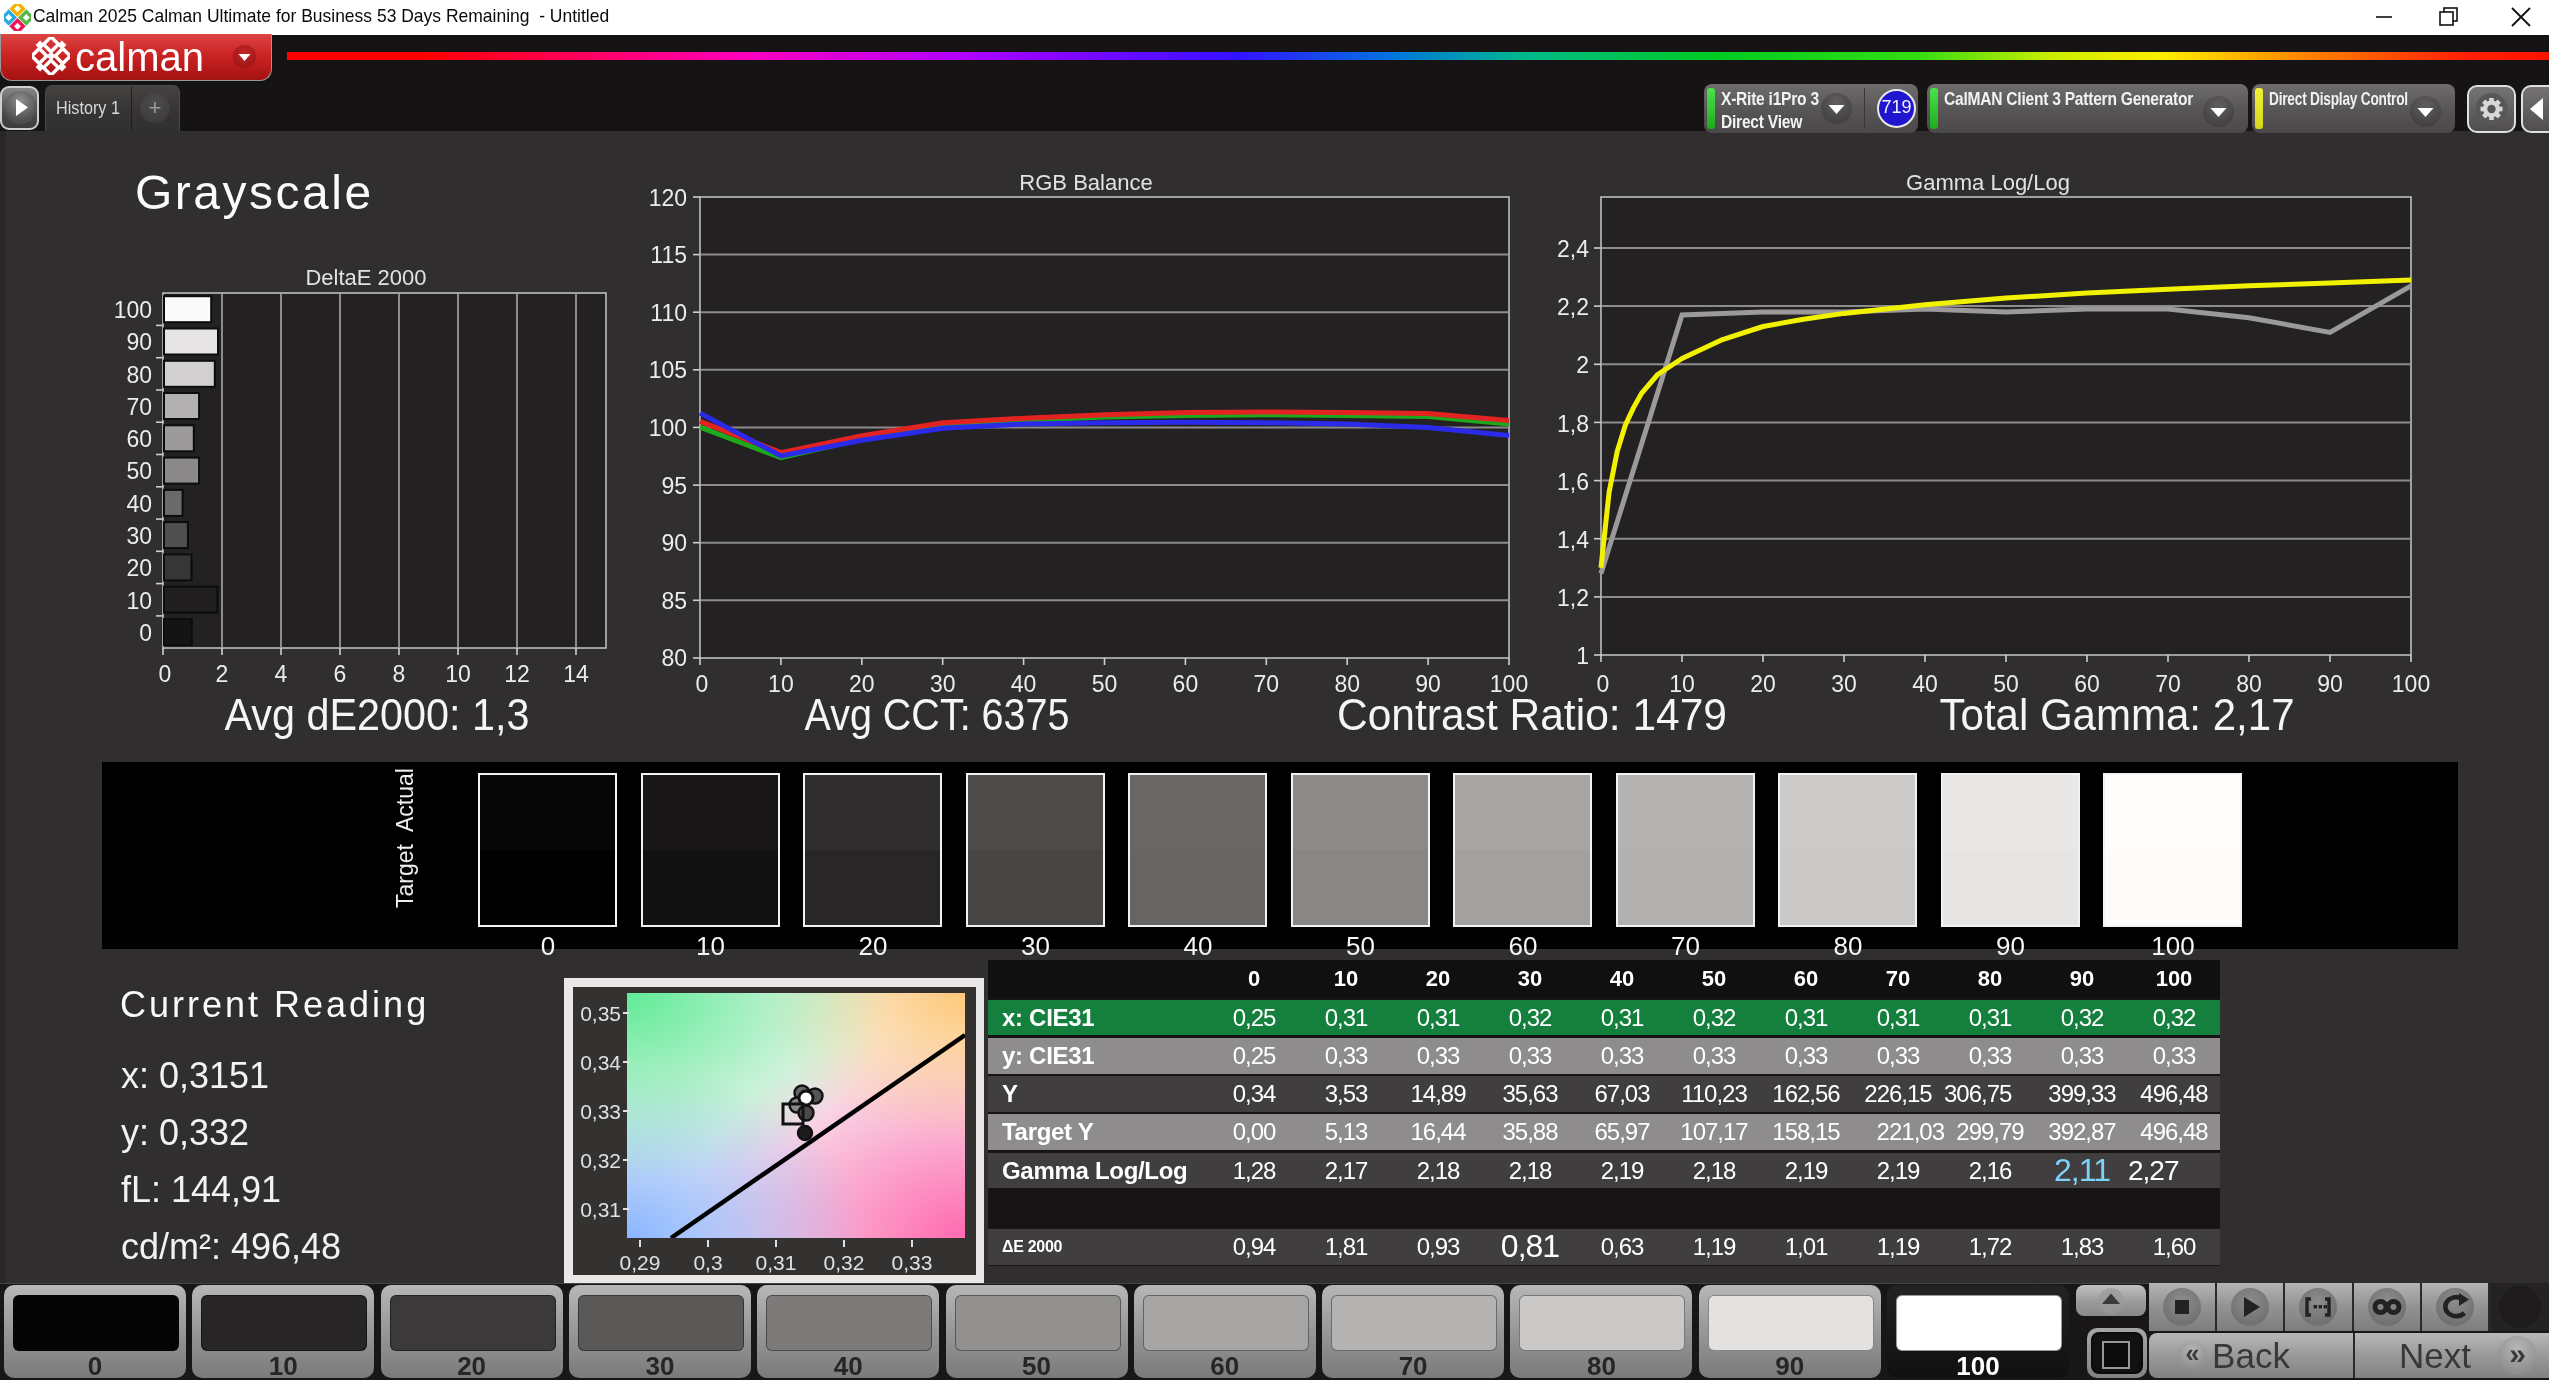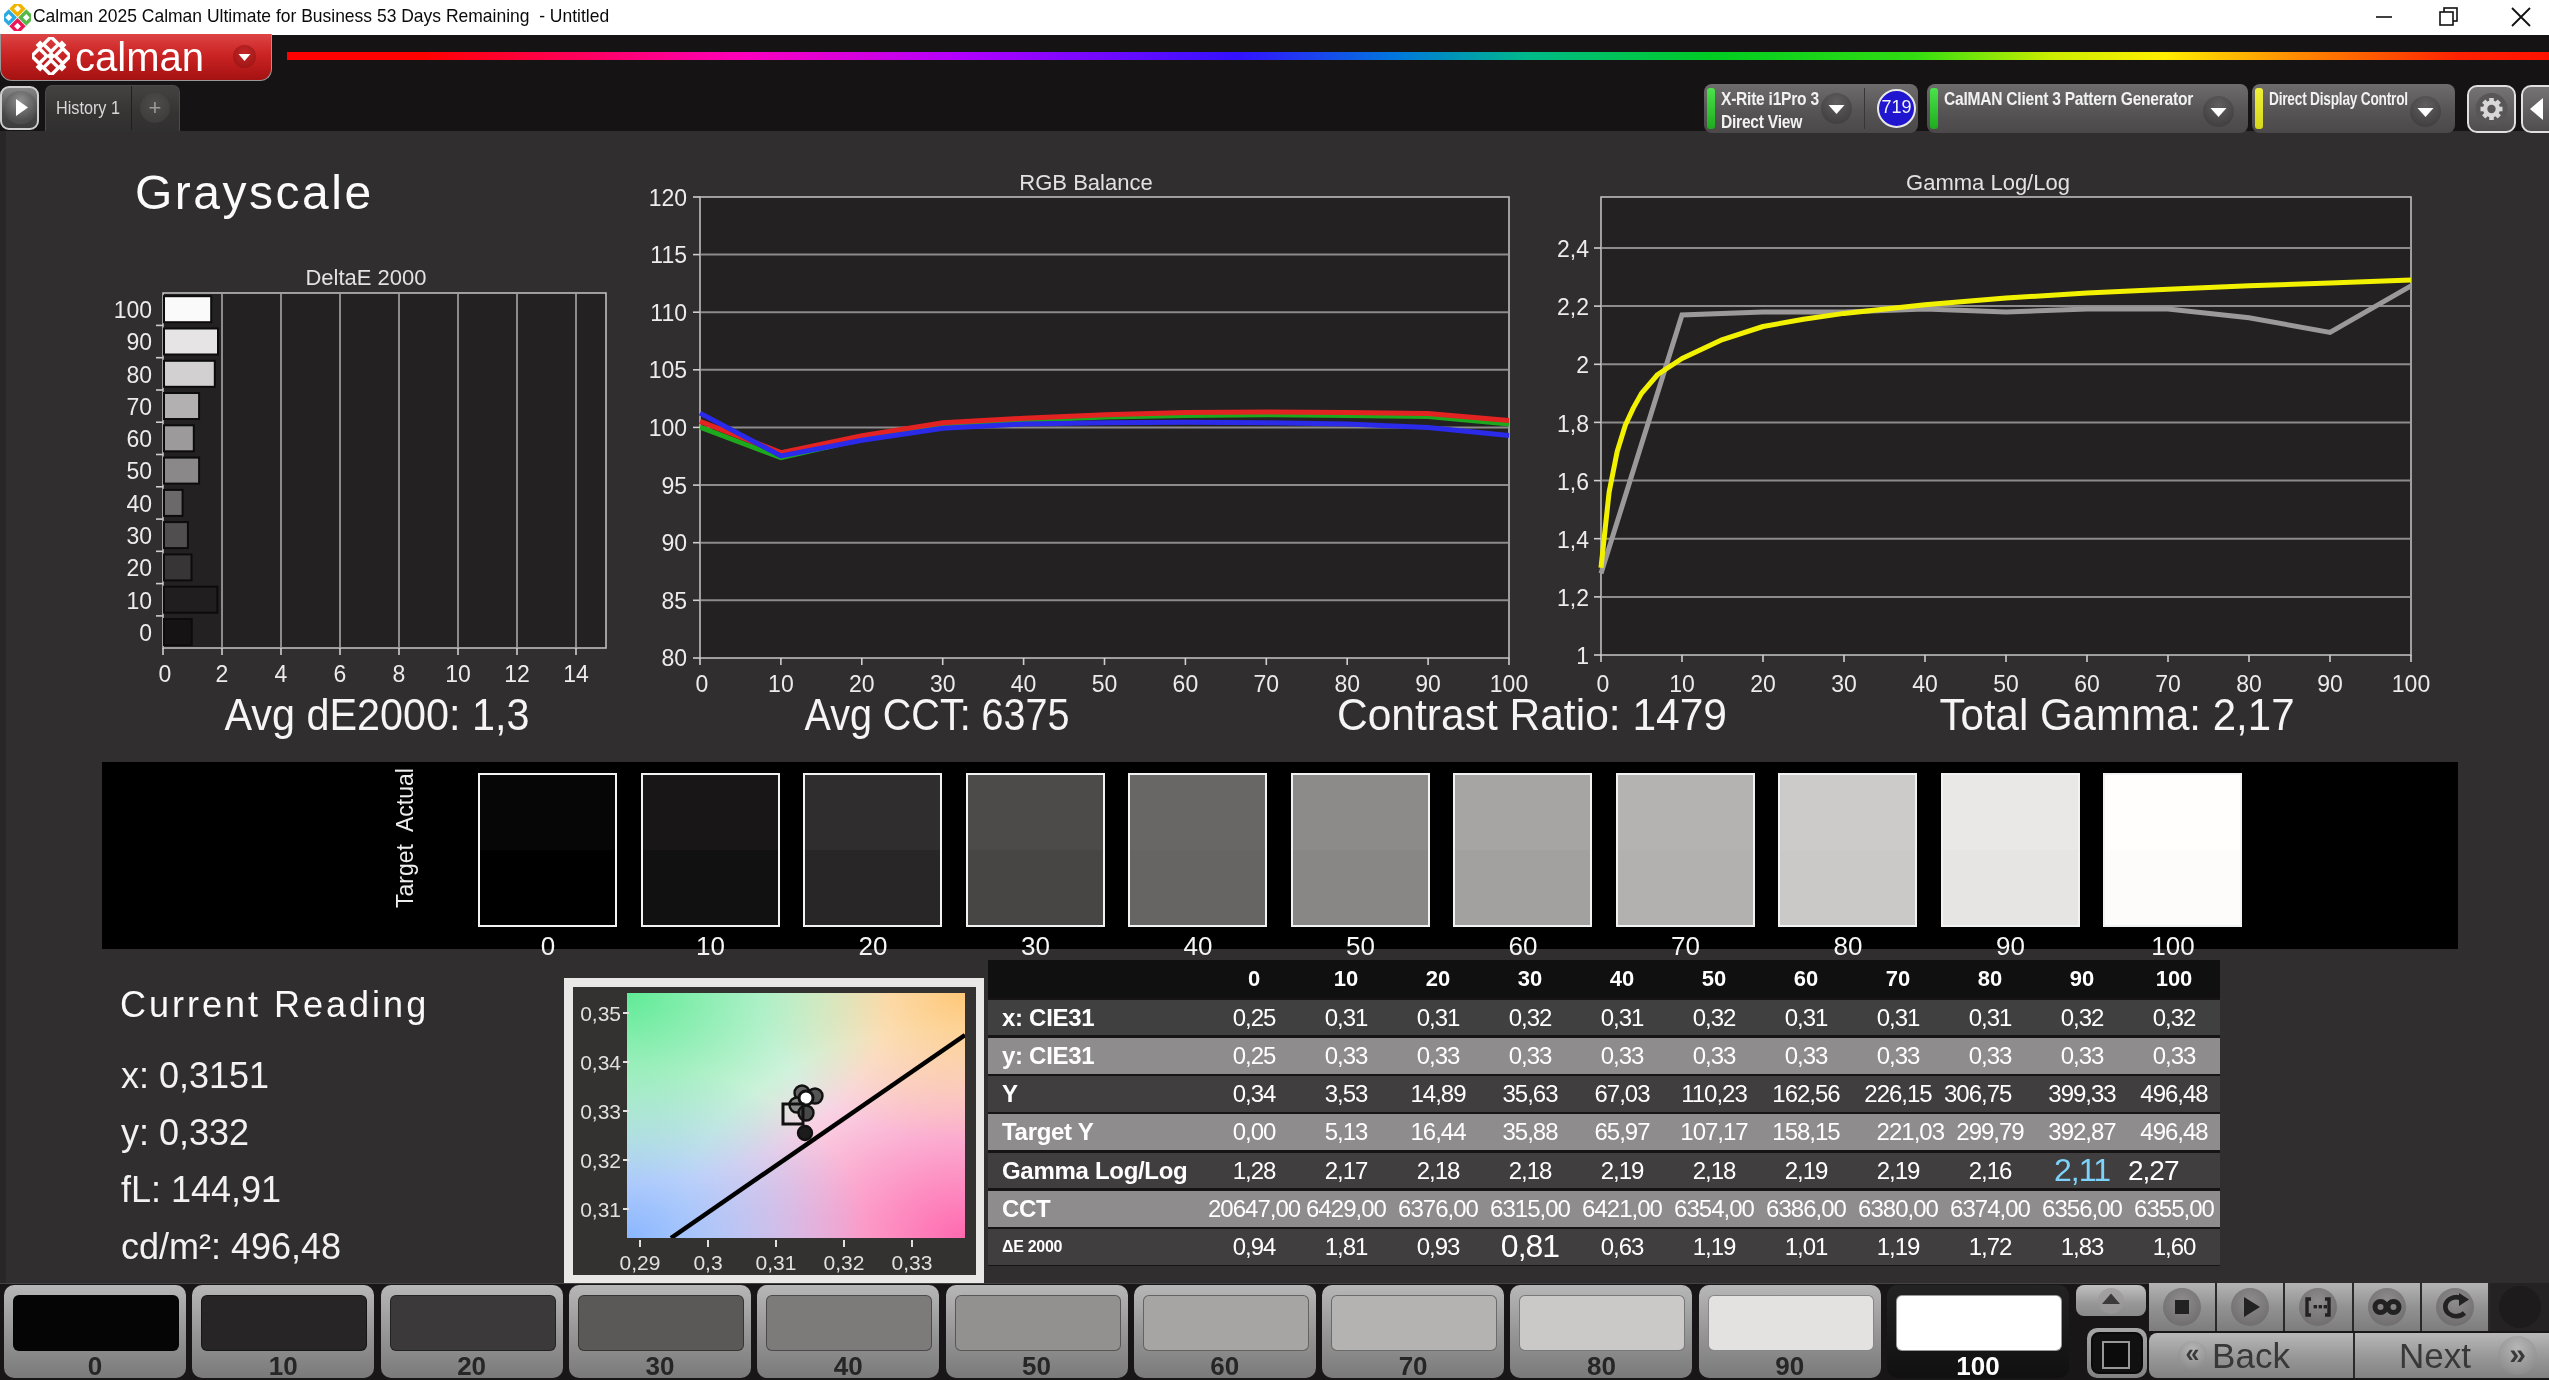--- a/index.html
+++ b/index.html
@@ -452,21 +452,21 @@
       <div class="abs" style="left:312px;top:0;width:92px;height:38px;line-height:38px;text-align:center;font-size:22px;font-weight:bold;color:#fff;">10</div>
       <div class="abs" style="left:404px;top:0;width:92px;height:38px;line-height:38px;text-align:center;font-size:22px;font-weight:bold;color:#fff;">20</div>
       <div class="abs" style="left:496px;top:0;width:92px;height:38px;line-height:38px;text-align:center;font-size:22px;font-weight:bold;color:#fff;">30</div>
       <div class="abs" style="left:588px;top:0;width:92px;height:38px;line-height:38px;text-align:center;font-size:22px;font-weight:bold;color:#fff;">40</div>
       <div class="abs" style="left:680px;top:0;width:92px;height:38px;line-height:38px;text-align:center;font-size:22px;font-weight:bold;color:#fff;">50</div>
       <div class="abs" style="left:772px;top:0;width:92px;height:38px;line-height:38px;text-align:center;font-size:22px;font-weight:bold;color:#fff;">60</div>
       <div class="abs" style="left:864px;top:0;width:92px;height:38px;line-height:38px;text-align:center;font-size:22px;font-weight:bold;color:#fff;">70</div>
       <div class="abs" style="left:956px;top:0;width:92px;height:38px;line-height:38px;text-align:center;font-size:22px;font-weight:bold;color:#fff;">80</div>
       <div class="abs" style="left:1048px;top:0;width:92px;height:38px;line-height:38px;text-align:center;font-size:22px;font-weight:bold;color:#fff;">90</div>
       <div class="abs" style="left:1140px;top:0;width:92px;height:38px;line-height:38px;text-align:center;font-size:22px;font-weight:bold;color:#fff;">100</div>
-      <div class="abs" style="left:0;top:39.5px;width:1232px;height:35.8px;background:#404040;">
+      <div class="abs" style="left:0;top:39.5px;width:1232px;height:35.8px;background:#15803d;">
         <div class="abs" style="left:14px;top:0;height:35.8px;line-height:35.8px;font-size:24px;font-weight:bold;letter-spacing:-0.3px;color:#fff;white-space:nowrap;">x: CIE31</div>
         <div class="abs" style="left:220px;top:0;width:92px;height:35.8px;line-height:35.8px;text-align:center;font-size:24px;letter-spacing:-1px;color:#fff;">0,25</div>
         <div class="abs" style="left:312px;top:0;width:92px;height:35.8px;line-height:35.8px;text-align:center;font-size:24px;letter-spacing:-1px;color:#fff;">0,31</div>
         <div class="abs" style="left:404px;top:0;width:92px;height:35.8px;line-height:35.8px;text-align:center;font-size:24px;letter-spacing:-1px;color:#fff;">0,31</div>
         <div class="abs" style="left:496px;top:0;width:92px;height:35.8px;line-height:35.8px;text-align:center;font-size:24px;letter-spacing:-1px;color:#fff;">0,32</div>
         <div class="abs" style="left:588px;top:0;width:92px;height:35.8px;line-height:35.8px;text-align:center;font-size:24px;letter-spacing:-1px;color:#fff;">0,31</div>
         <div class="abs" style="left:680px;top:0;width:92px;height:35.8px;line-height:35.8px;text-align:center;font-size:24px;letter-spacing:-1px;color:#fff;">0,32</div>
         <div class="abs" style="left:772px;top:0;width:92px;height:35.8px;line-height:35.8px;text-align:center;font-size:24px;letter-spacing:-1px;color:#fff;">0,31</div>
         <div class="abs" style="left:864px;top:0;width:92px;height:35.8px;line-height:35.8px;text-align:center;font-size:24px;letter-spacing:-1px;color:#fff;">0,31</div>
         <div class="abs" style="left:956px;top:0;width:92px;height:35.8px;line-height:35.8px;text-align:center;font-size:24px;letter-spacing:-1px;color:#fff;">0,31</div>
@@ -522,34 +522,20 @@
         <div class="abs" style="left:404px;top:0;width:92px;height:35.8px;line-height:35.8px;text-align:center;font-size:24px;letter-spacing:-1px;color:#fff;">2,18</div>
         <div class="abs" style="left:496px;top:0;width:92px;height:35.8px;line-height:35.8px;text-align:center;font-size:24px;letter-spacing:-1px;color:#fff;">2,18</div>
         <div class="abs" style="left:588px;top:0;width:92px;height:35.8px;line-height:35.8px;text-align:center;font-size:24px;letter-spacing:-1px;color:#fff;">2,19</div>
         <div class="abs" style="left:680px;top:0;width:92px;height:35.8px;line-height:35.8px;text-align:center;font-size:24px;letter-spacing:-1px;color:#fff;">2,18</div>
         <div class="abs" style="left:772px;top:0;width:92px;height:35.8px;line-height:35.8px;text-align:center;font-size:24px;letter-spacing:-1px;color:#fff;">2,19</div>
         <div class="abs" style="left:864px;top:0;width:92px;height:35.8px;line-height:35.8px;text-align:center;font-size:24px;letter-spacing:-1px;color:#fff;">2,19</div>
         <div class="abs" style="left:956px;top:0;width:92px;height:35.8px;line-height:35.8px;text-align:center;font-size:24px;letter-spacing:-1px;color:#fff;">2,16</div>
         <div class="abs" style="left:1048px;top:0;width:92px;height:35.8px;line-height:35.8px;text-align:center;font-size:32px;letter-spacing:-1px;color:#7dd3fc;">2,11</div>
         <div class="abs" style="left:1140px;top:0;width:92px;height:35.8px;line-height:35.8px;text-align:left;font-size:28px;letter-spacing:-1px;color:#fff;">2,27</div>
       </div>
-      <div class="abs" style="left:0;top:231.0px;width:1232px;height:35.8px;background:#8e8c8c;">
-        <div class="abs" style="left:14px;top:0;height:35.8px;line-height:35.8px;font-size:24px;font-weight:bold;letter-spacing:-0.3px;color:#fff;white-space:nowrap;">CCT</div>
-        <div class="abs" style="left:220px;top:0;width:92px;height:35.8px;line-height:35.8px;text-align:center;font-size:24px;letter-spacing:-1px;color:#fff;">20647,00</div>
-        <div class="abs" style="left:312px;top:0;width:92px;height:35.8px;line-height:35.8px;text-align:center;font-size:24px;letter-spacing:-1px;color:#fff;">6429,00</div>
-        <div class="abs" style="left:404px;top:0;width:92px;height:35.8px;line-height:35.8px;text-align:center;font-size:24px;letter-spacing:-1px;color:#fff;">6376,00</div>
-        <div class="abs" style="left:496px;top:0;width:92px;height:35.8px;line-height:35.8px;text-align:center;font-size:24px;letter-spacing:-1px;color:#fff;">6315,00</div>
-        <div class="abs" style="left:588px;top:0;width:92px;height:35.8px;line-height:35.8px;text-align:center;font-size:24px;letter-spacing:-1px;color:#fff;">6421,00</div>
-        <div class="abs" style="left:680px;top:0;width:92px;height:35.8px;line-height:35.8px;text-align:center;font-size:24px;letter-spacing:-1px;color:#fff;">6354,00</div>
-        <div class="abs" style="left:772px;top:0;width:92px;height:35.8px;line-height:35.8px;text-align:center;font-size:24px;letter-spacing:-1px;color:#fff;">6386,00</div>
-        <div class="abs" style="left:864px;top:0;width:92px;height:35.8px;line-height:35.8px;text-align:center;font-size:24px;letter-spacing:-1px;color:#fff;">6380,00</div>
-        <div class="abs" style="left:956px;top:0;width:92px;height:35.8px;line-height:35.8px;text-align:center;font-size:24px;letter-spacing:-1px;color:#fff;">6374,00</div>
-        <div class="abs" style="left:1048px;top:0;width:92px;height:35.8px;line-height:35.8px;text-align:center;font-size:24px;letter-spacing:-1px;color:#fff;">6356,00</div>
-        <div class="abs" style="left:1140px;top:0;width:92px;height:35.8px;line-height:35.8px;text-align:center;font-size:24px;letter-spacing:-1px;color:#fff;">6355,00</div>
-      </div>
       <div class="abs" style="left:0;top:269.3px;width:1232px;height:35.8px;background:#403e3e;">
         <div class="abs" style="left:14px;top:0;height:35.8px;line-height:35.8px;font-size:16px;font-weight:bold;letter-spacing:-0.3px;color:#fff;white-space:nowrap;">ΔE 2000</div>
         <div class="abs" style="left:220px;top:0;width:92px;height:35.8px;line-height:35.8px;text-align:center;font-size:24px;letter-spacing:-1px;color:#fff;">0,94</div>
         <div class="abs" style="left:312px;top:0;width:92px;height:35.8px;line-height:35.8px;text-align:center;font-size:24px;letter-spacing:-1px;color:#fff;">1,81</div>
         <div class="abs" style="left:404px;top:0;width:92px;height:35.8px;line-height:35.8px;text-align:center;font-size:24px;letter-spacing:-1px;color:#fff;">0,93</div>
         <div class="abs" style="left:496px;top:0;width:92px;height:20px;line-height:35.8px;text-align:center;font-size:32px;letter-spacing:-1px;color:#fff;">0,81</div>
         <div class="abs" style="left:588px;top:0;width:92px;height:35.8px;line-height:35.8px;text-align:center;font-size:24px;letter-spacing:-1px;color:#fff;">0,63</div>
         <div class="abs" style="left:680px;top:0;width:92px;height:35.8px;line-height:35.8px;text-align:center;font-size:24px;letter-spacing:-1px;color:#fff;">1,19</div>
         <div class="abs" style="left:772px;top:0;width:92px;height:35.8px;line-height:35.8px;text-align:center;font-size:24px;letter-spacing:-1px;color:#fff;">1,01</div>
         <div class="abs" style="left:864px;top:0;width:92px;height:35.8px;line-height:35.8px;text-align:center;font-size:24px;letter-spacing:-1px;color:#fff;">1,19</div>

